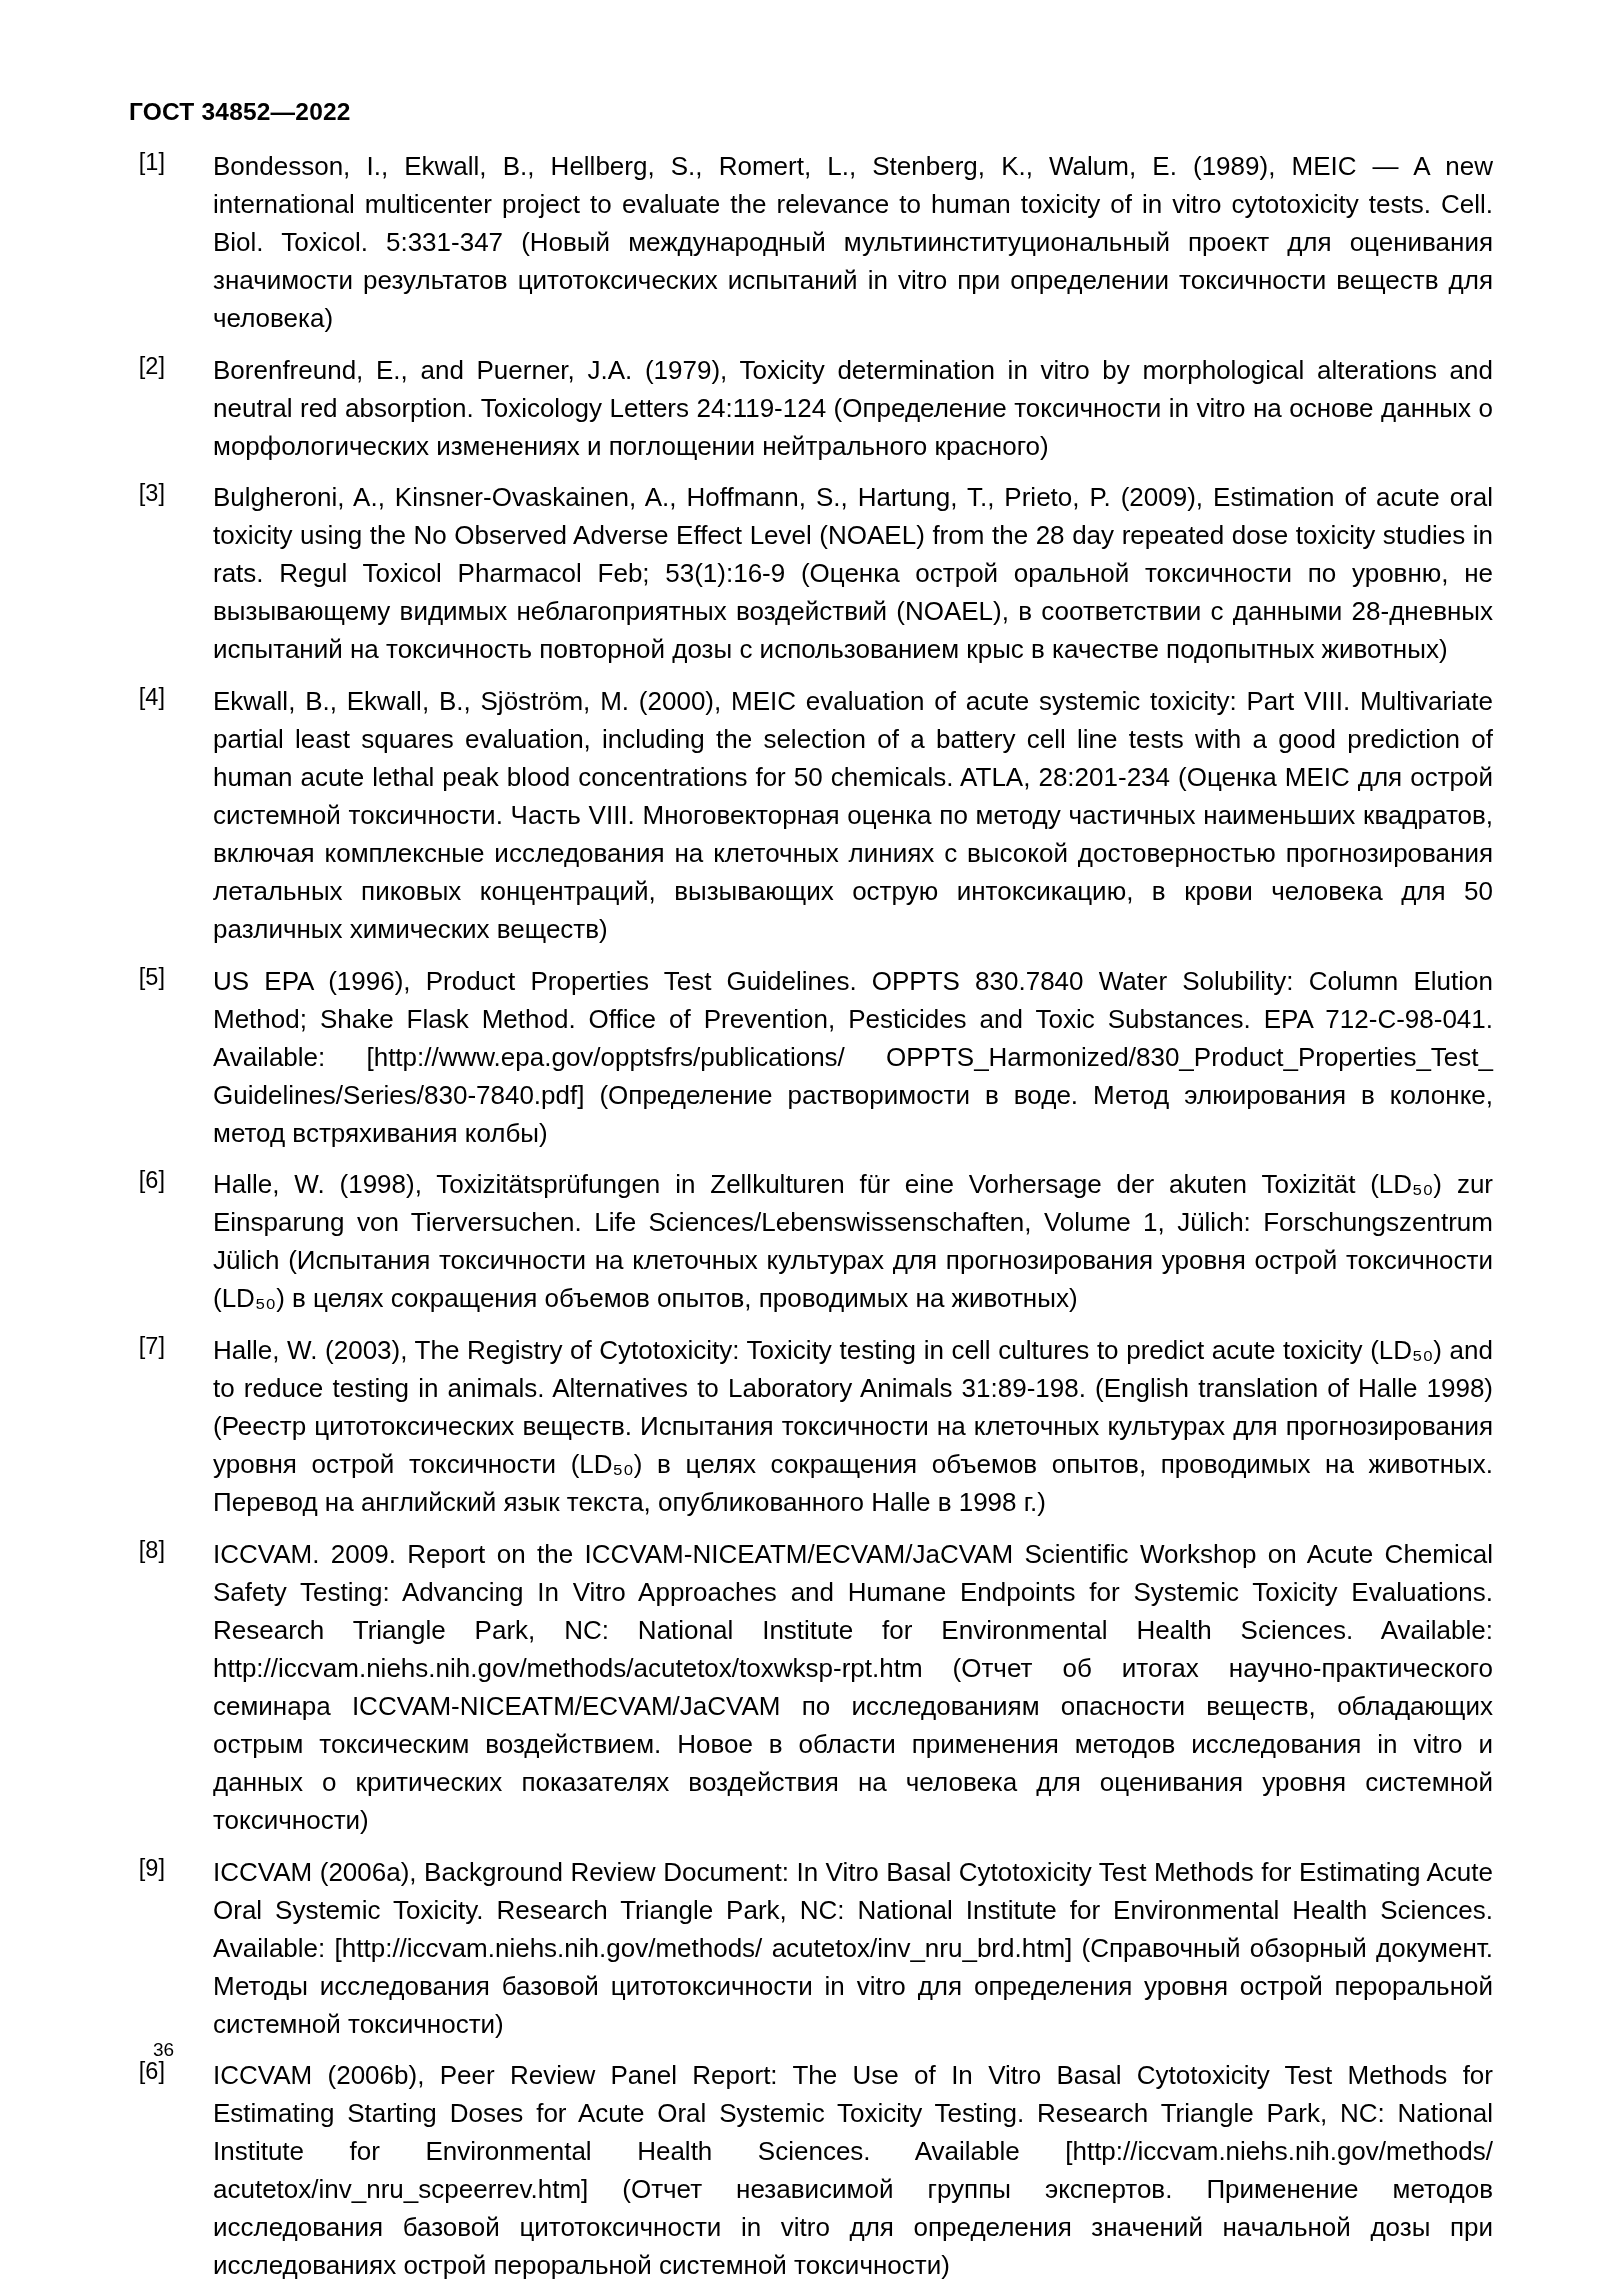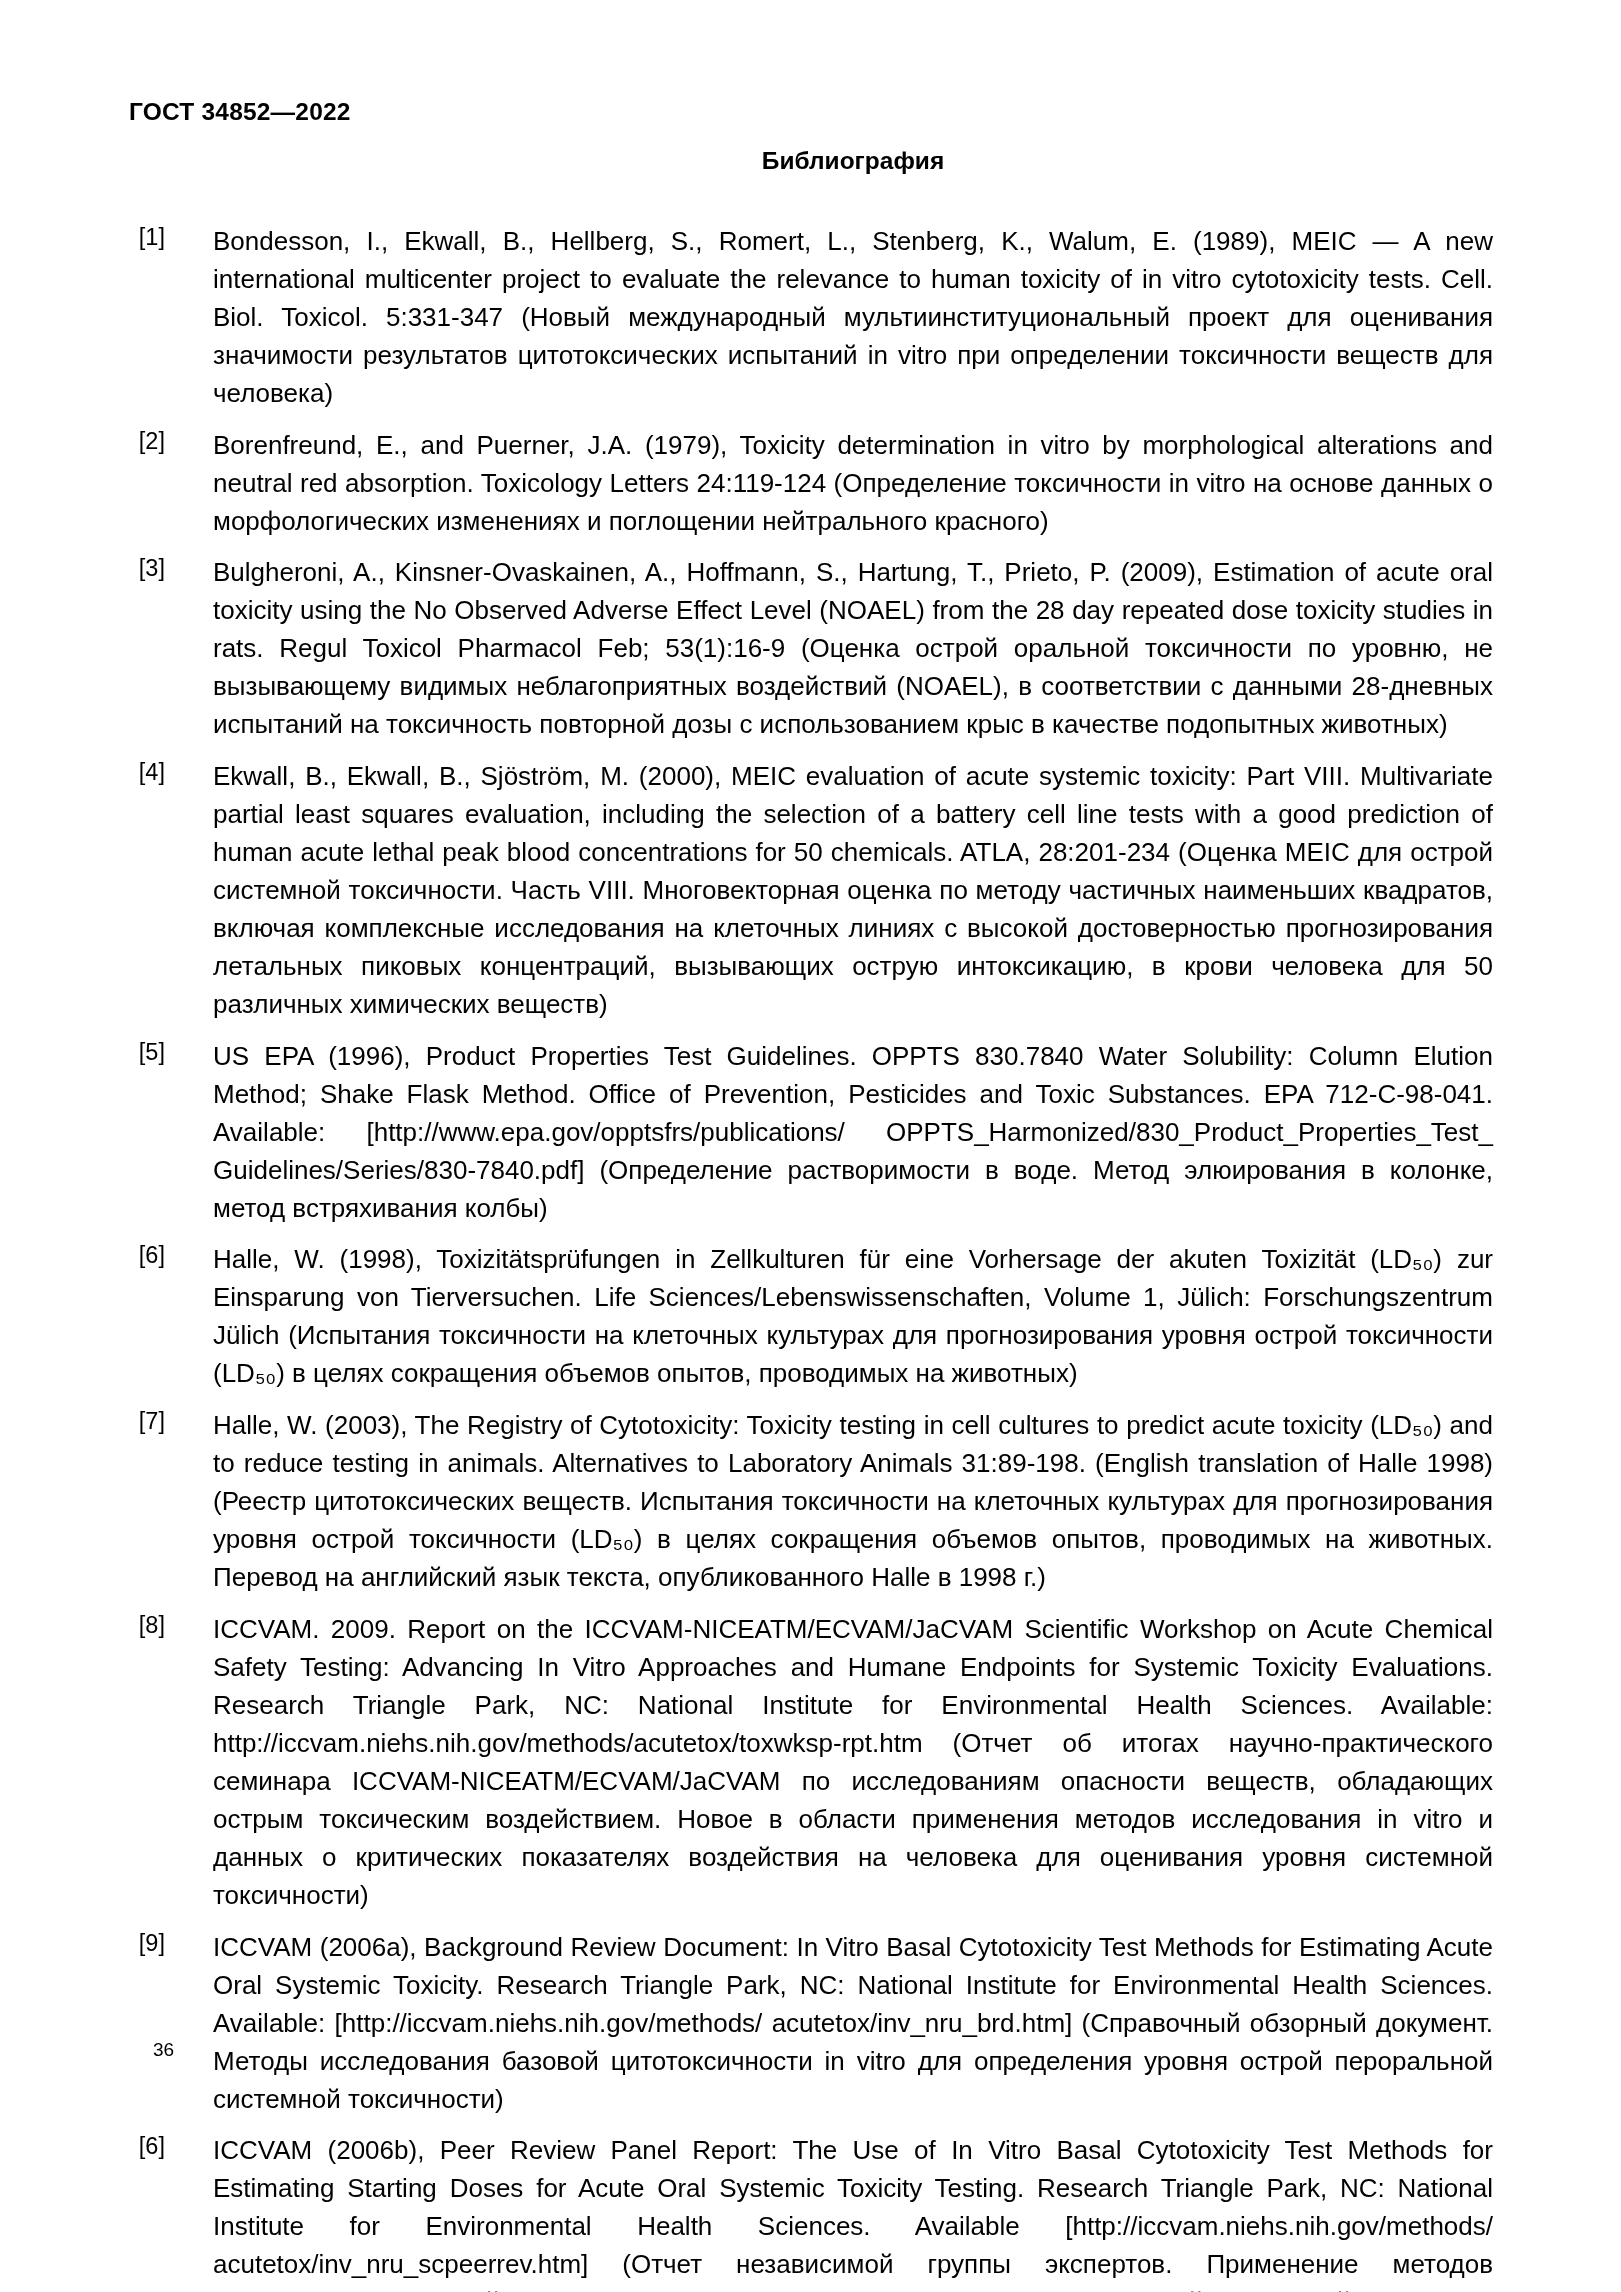--- a/index.html
+++ b/index.html
@@ -64,21 +64,20 @@
 </style>
 </head>
 <body>
 
 <div class="page">
 
   <div class="doc-header">ГОСТ 34852—2022</div>
 
   <div class="body-block">
 
-    <h1 class="section-title">Библиография</h1>
 
     <div class="bibliography">
 
       <div class="ref">
         <span class="ref-num">[1]</span>
         <span class="ref-text">Bondesson, I., Ekwall, B., Hellberg, S., Romert, L., Stenberg, K., Walum, E. (1989), MEIC — A new international multicenter project to evaluate the relevance to human toxicity of in vitro cytotoxicity tests. Cell. Biol. Toxicol. 5:331-347 (Новый международный мультиинституциональный проект для оценивания значимости результатов цитотоксических испытаний in vitro при определении токсичности веществ для человека)</span>
       </div>
 
       <div class="ref">
         <span class="ref-num">[2]</span>

